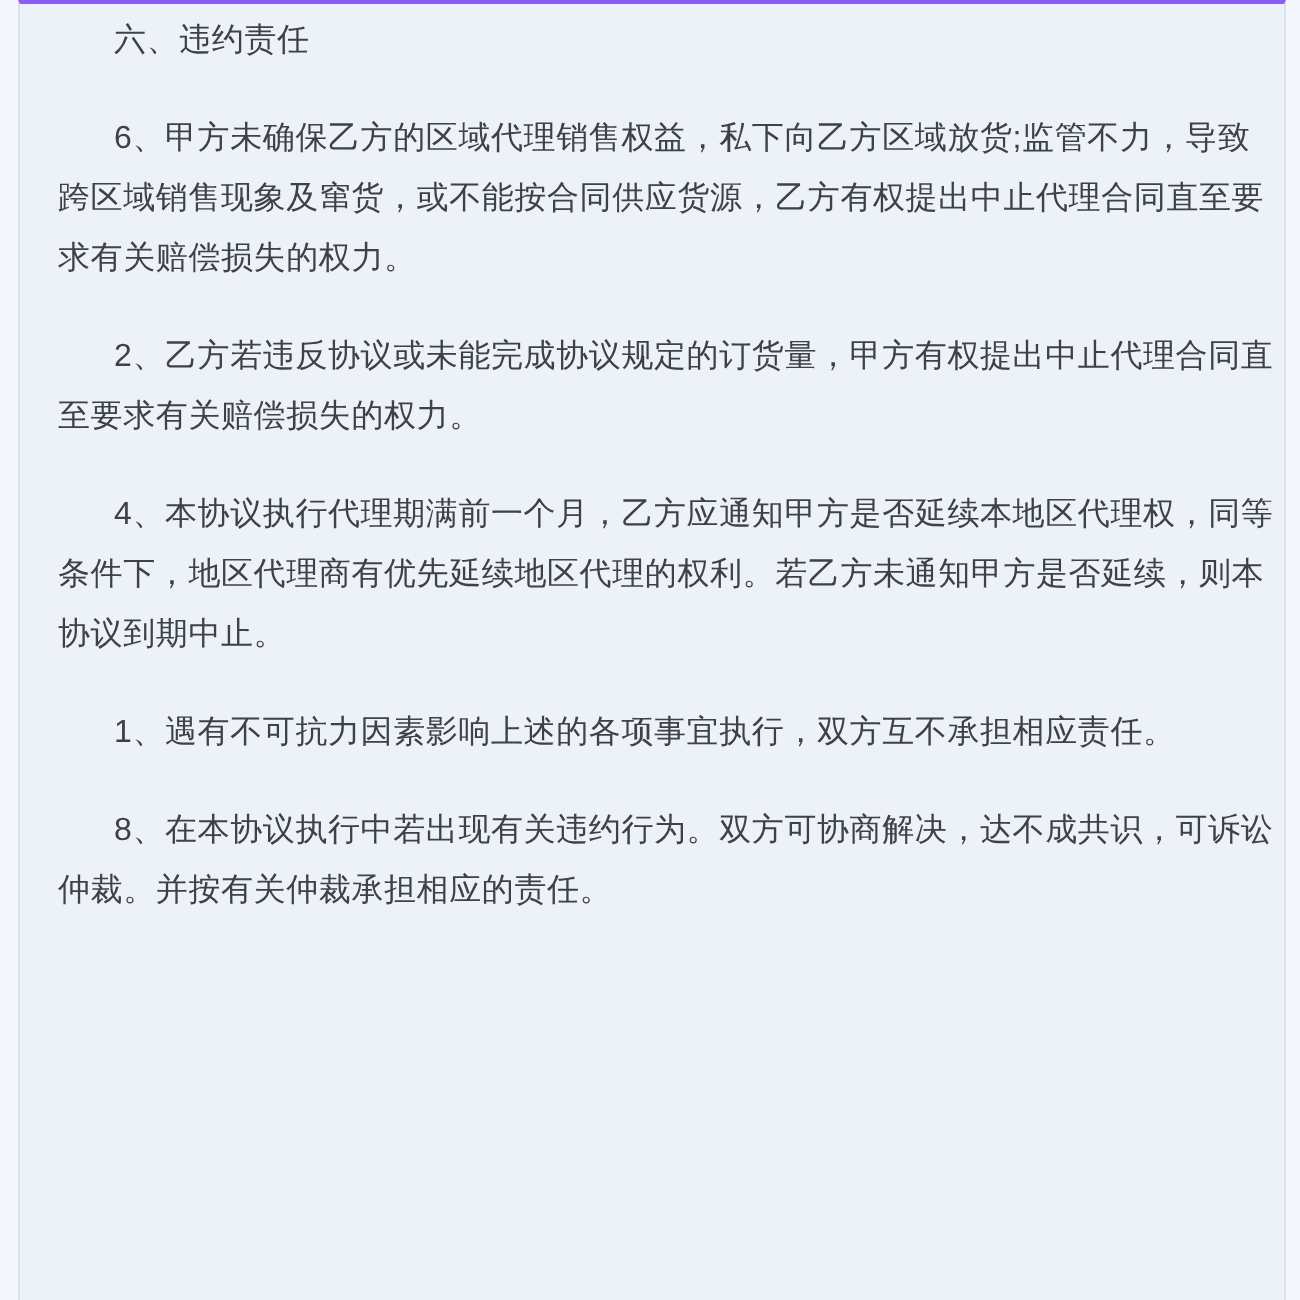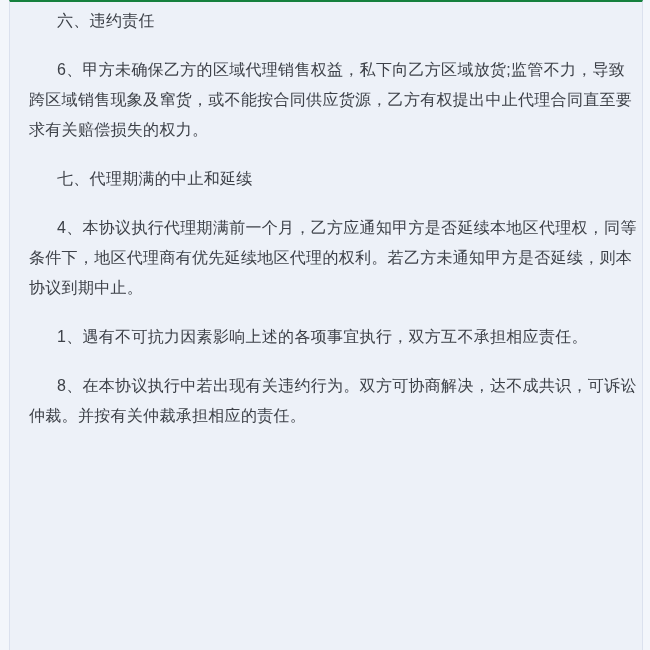--- a/index.html
+++ b/index.html
@@ -16,21 +16,21 @@
   }
   .page {
     position: absolute;
     top: 0;
     bottom: 0;
     left: 9px;
     right: 7px;
     background: #edf1f8;
     border-left: 1px solid #dbe1ee;
     border-right: 1px solid #dbe1ee;
-    border-top: 2px solid #15803d;
+    border-top: 2px solid #8b5cf6;
     box-sizing: border-box;
     padding: 4px 4px 0 19px;
     overflow: hidden;
   }
   .page p {
     margin: 19px 0;
     font-size: 16px;
     line-height: 30px;
     color: #3d4148;
     text-indent: 28px;
@@ -46,22 +46,22 @@
 </style>
 </head>
 <body>
 
 <div class="page">
 
   <p class="heading">六、违约责任</p>
 
   <p class="para">6、甲方未确保乙方的区域代理销售权益，私下向乙方区域放货;监管不力，导致跨区域销售现象及窜货，或不能按合同供应货源，乙方有权提出中止代理合同直至要求有关赔偿损失的权力。</p>
 
+  <p class="para">2、乙方若违反协议或未能完成协议规定的订货量，甲方有权提出中止代理合同直至要求有关赔偿损失的权力。</p>
 
-  <p class="heading">七、代理期满的中止和延续</p>
 
   <p class="para">4、本协议执行代理期满前一个月，乙方应通知甲方是否延续本地区代理权，同等条件下，地区代理商有优先延续地区代理的权利。若乙方未通知甲方是否延续，则本协议到期中止。</p>
 
 
 
   <p class="para">1、遇有不可抗力因素影响上述的各项事宜执行，双方互不承担相应责任。</p>
 
   <p class="para">8、在本协议执行中若出现有关违约行为。双方可协商解决，达不成共识，可诉讼仲裁。并按有关仲裁承担相应的责任。</p>
 
 </div>

